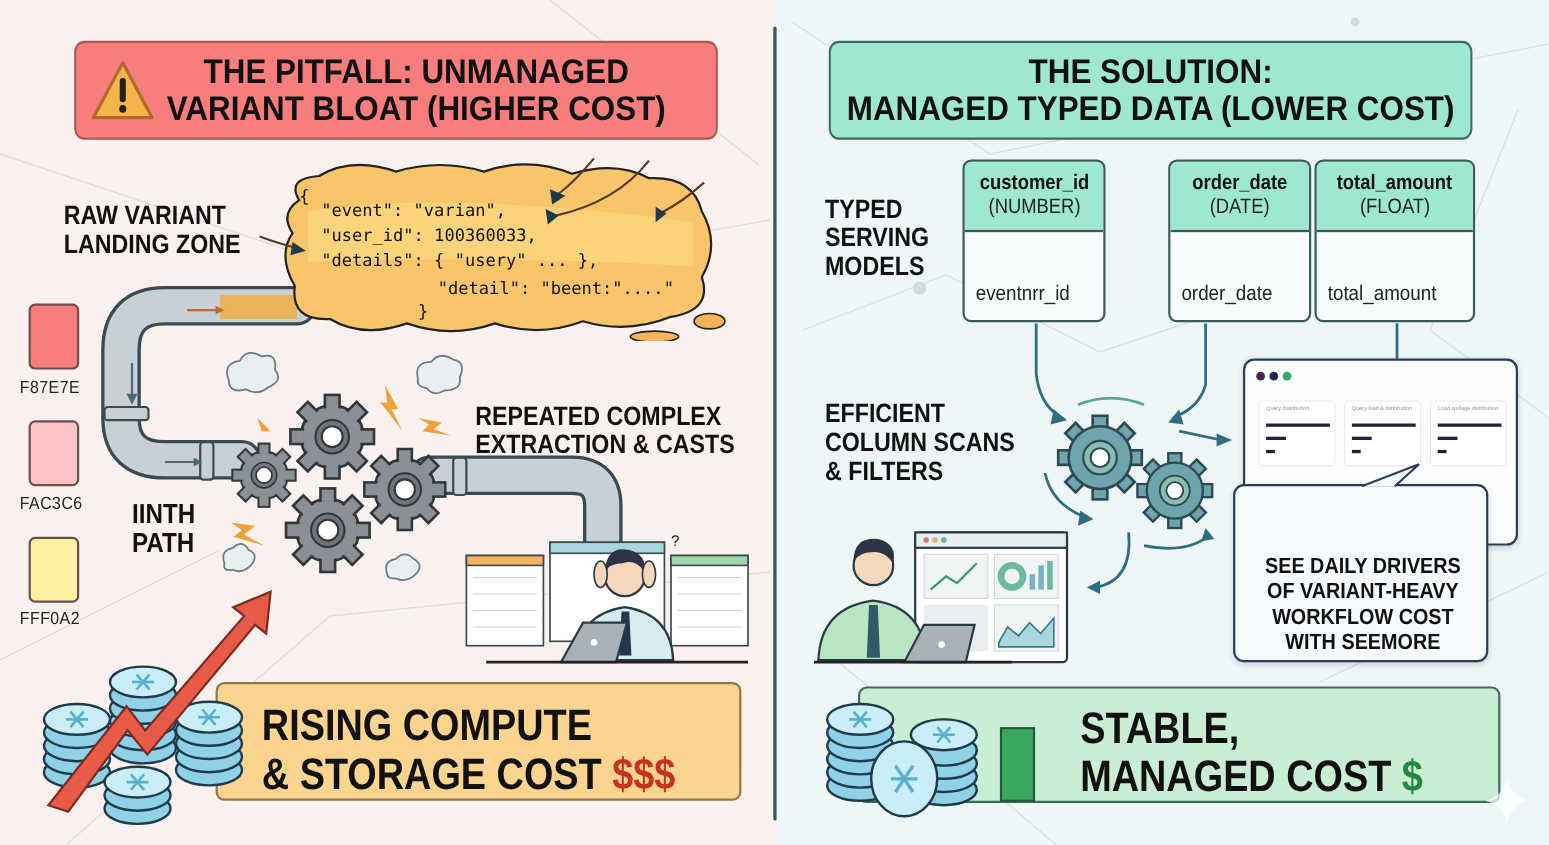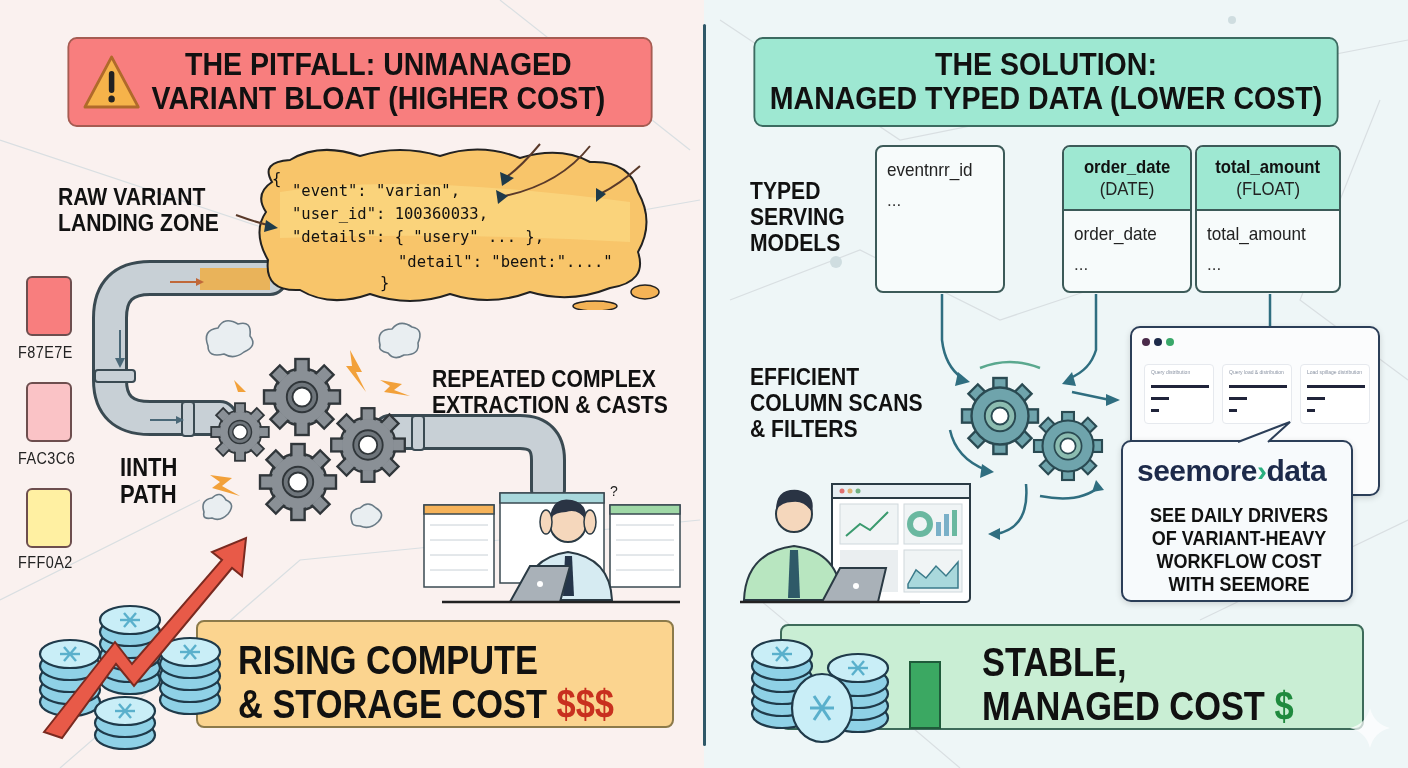--- a/index.html
+++ b/index.html
@@ -29,21 +29,21 @@
   .cost-left { left: 196px; top: 620px; width: 478px; height: 108px; background: #fbd48f; border-color: #8c7a4a; }
   .cost-right { left: 780px; top: 624px; width: 584px; height: 106px; background: #c9eed4; border-color: #3d6b5a; }
   .cost-line { font-weight: 900; font-size: 40px; line-height: 44px; color: #111; transform-origin: left center; transform: scaleX(0.86); white-space: nowrap; }
   .dollars-red { color: #c8301f; }
   .dollars-green { color: #1f8a3e; }
 
   .schema-card { position: absolute; top: 145px; width: 130px; height: 148px; border: 2px solid #3c5a58; border-radius: 8px; background: #f7fbfb; overflow: hidden; }
   .schema-head { background: #9ee8d2; height: 64px; border-bottom: 2px solid #3c5a58; display: flex; flex-direction: column; align-items: center; justify-content: center; }
   .schema-name { font-weight: 700; font-size: 19px; color: #111; transform: scaleX(0.88); white-space: nowrap; }
   .schema-type { font-size: 19px; color: #222; transform: scaleX(0.88); white-space: nowrap; }
-  .schema-body { padding: 12px 10px; }
+  .schema-body { padding: 12px 10px; margin-top: 34px; }
   .schema-field { font-size: 19px; color: #222; transform: scaleX(0.9); transform-origin: left center; white-space: nowrap; }
   .schema-more { font-size: 17px; color: #333; margin-top: 10px; }
 
   .dash { position: absolute; left: 1130px; top: 326px; width: 250px; height: 170px; border: 2px solid #2b3e58; border-radius: 10px; background: #fbfcfd; box-shadow: 0 2px 6px rgba(0,0,0,0.15); }
   .dot { position: absolute; top: 10px; width: 8px; height: 8px; border-radius: 50%; }
   .dash-panel { position: absolute; top: 36px; width: 70px; height: 60px; border-radius: 4px; background: #fff; border: 1px solid #e6e9ee; }
   .dash-bar { position: absolute; height: 3px; background: #20243a; left: 6px; }
   .dash-title { position: absolute; left: 6px; top: 4px; font-size: 5px; color: #8a93a3; white-space: nowrap; }
 
   .callout { position: absolute; left: 1121px; top: 440px; width: 232px; height: 162px; border: 2px solid #2b3e58; border-radius: 10px; background: #f7fafc; box-shadow: 0 2px 6px rgba(0,0,0,0.15); }
@@ -277,20 +277,24 @@
   </div>
 </div>
 
 <div class="label" style="left:750px; top:178px;">
   <div>TYPED</div>
   <div>SERVING</div>
   <div>MODELS</div>
 </div>
 
 <div class="schema-card" style="left:875px;">
+  <div class="schema-head">
+    <div class="schema-name">customer_id</div>
+    <div class="schema-type">(NUMBER)</div>
+  </div>
   <div class="schema-body">
     <div class="schema-field">eventnrr_id</div>
     <div class="schema-more">...</div>
   </div>
 </div>
 <div class="schema-card" style="left:1062px;">
   <div class="schema-head">
     <div class="schema-name">order_date</div>
     <div class="schema-type">(DATE)</div>
   </div>
@@ -399,23 +403,20 @@
   </div>
   <div class="dash-panel" style="left:168px;">
     <div class="dash-title">Load spillage distribution</div>
     <div class="dash-bar" style="top:20px; width:58px;"></div>
     <div class="dash-bar" style="top:32px; width:18px;"></div>
     <div class="dash-bar" style="top:44px; width:8px;"></div>
   </div>
 </div>
 
 <div class="callout">
-  <div class="logo">
-    <span>seemore</span><span class="chev">›</span><span>data</span>
-  </div>
   <div class="callout-text">
     <div>SEE DAILY DRIVERS</div>
     <div>OF VARIANT-HEAVY</div>
     <div>WORKFLOW COST</div>
     <div>WITH SEEMORE</div>
   </div>
 </div>
 <svg class="bgsvg" viewBox="0 0 1408 768">
   <path d="M1238 442 L1290 422 L1268 442" fill="#f7fafc" stroke="#2b3e58" stroke-width="2"></path>
 </svg>

